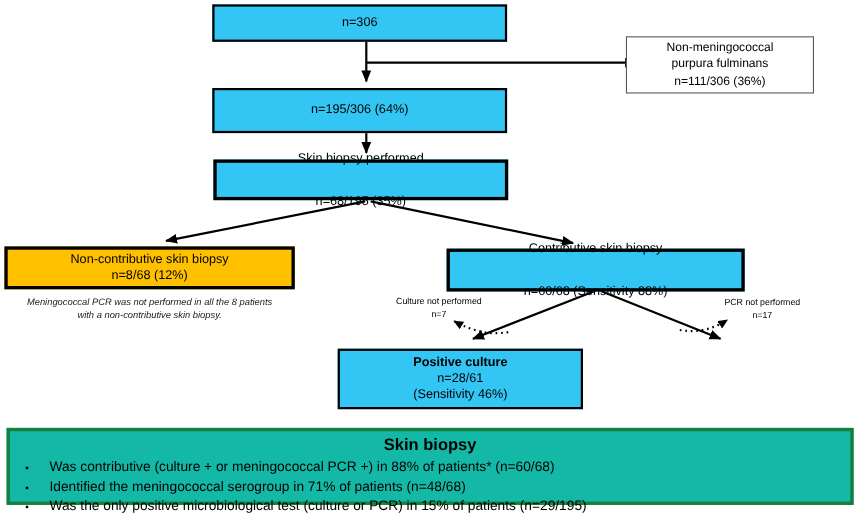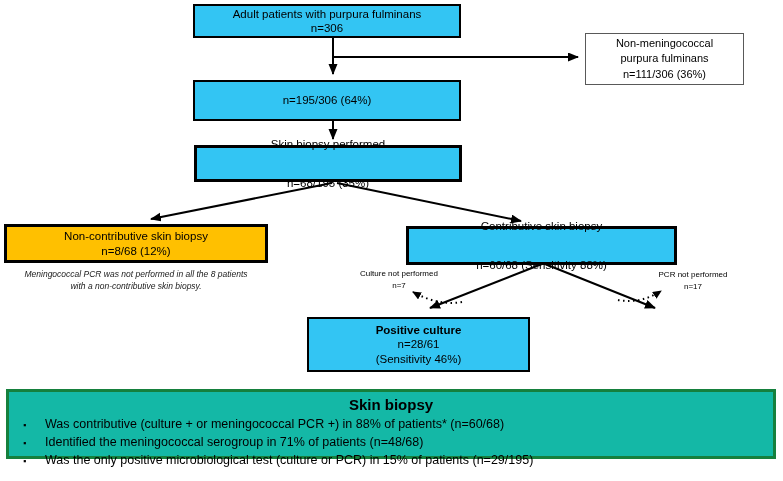--- a/index.html
+++ b/index.html
@@ -56,25 +56,24 @@
     <path d="M333 121 L333 139" stroke="#000" stroke-width="2" fill="none" marker-end="url(#ah)"></path>
     <path d="M332 183 L151 219" stroke="#000" stroke-width="2" fill="none" marker-end="url(#ah)"></path>
     <path d="M337 183 L521 221" stroke="#000" stroke-width="2" fill="none" marker-end="url(#ah)"></path>
     <path d="M542 264 L430 308" stroke="#000" stroke-width="2" fill="none" marker-end="url(#ah)"></path>
     <path d="M545 264 L655 308" stroke="#000" stroke-width="2" fill="none" marker-end="url(#ah)"></path>
     <path d="M462 302 Q438 306 413 292" stroke="#000" stroke-width="2" stroke-dasharray="1.5 3.5" fill="none" marker-end="url(#ahs)"></path>
     <path d="M618 300 Q641 304 661 291" stroke="#000" stroke-width="2" stroke-dasharray="1.5 3.5" fill="none" marker-end="url(#ahs)"></path>
   </svg>
 
   <div class="node cyan" style="left:193px;top:4px;width:268px;height:34px">
-    <div>Adult patients with purpura fulminans</div>
     <div>n=306</div>
   </div>
 
-  <div class="node plain" style="left:585px;top:33px;width:159px;height:52px">
+  <div class="node plain" style="left:569px;top:33px;width:171px;height:52px">
     <div>Non-meningococcal</div>
     <div>purpura fulminans</div>
     <div>n=111/306 (36%)</div>
   </div>
 
   <div class="node cyan" style="left:193px;top:80px;width:268px;height:41px">
     <div>n=195/306 (64%)</div>
   </div>
 
   <div class="node cyan thick" style="left:194px;top:145px;width:268px;height:37px">

